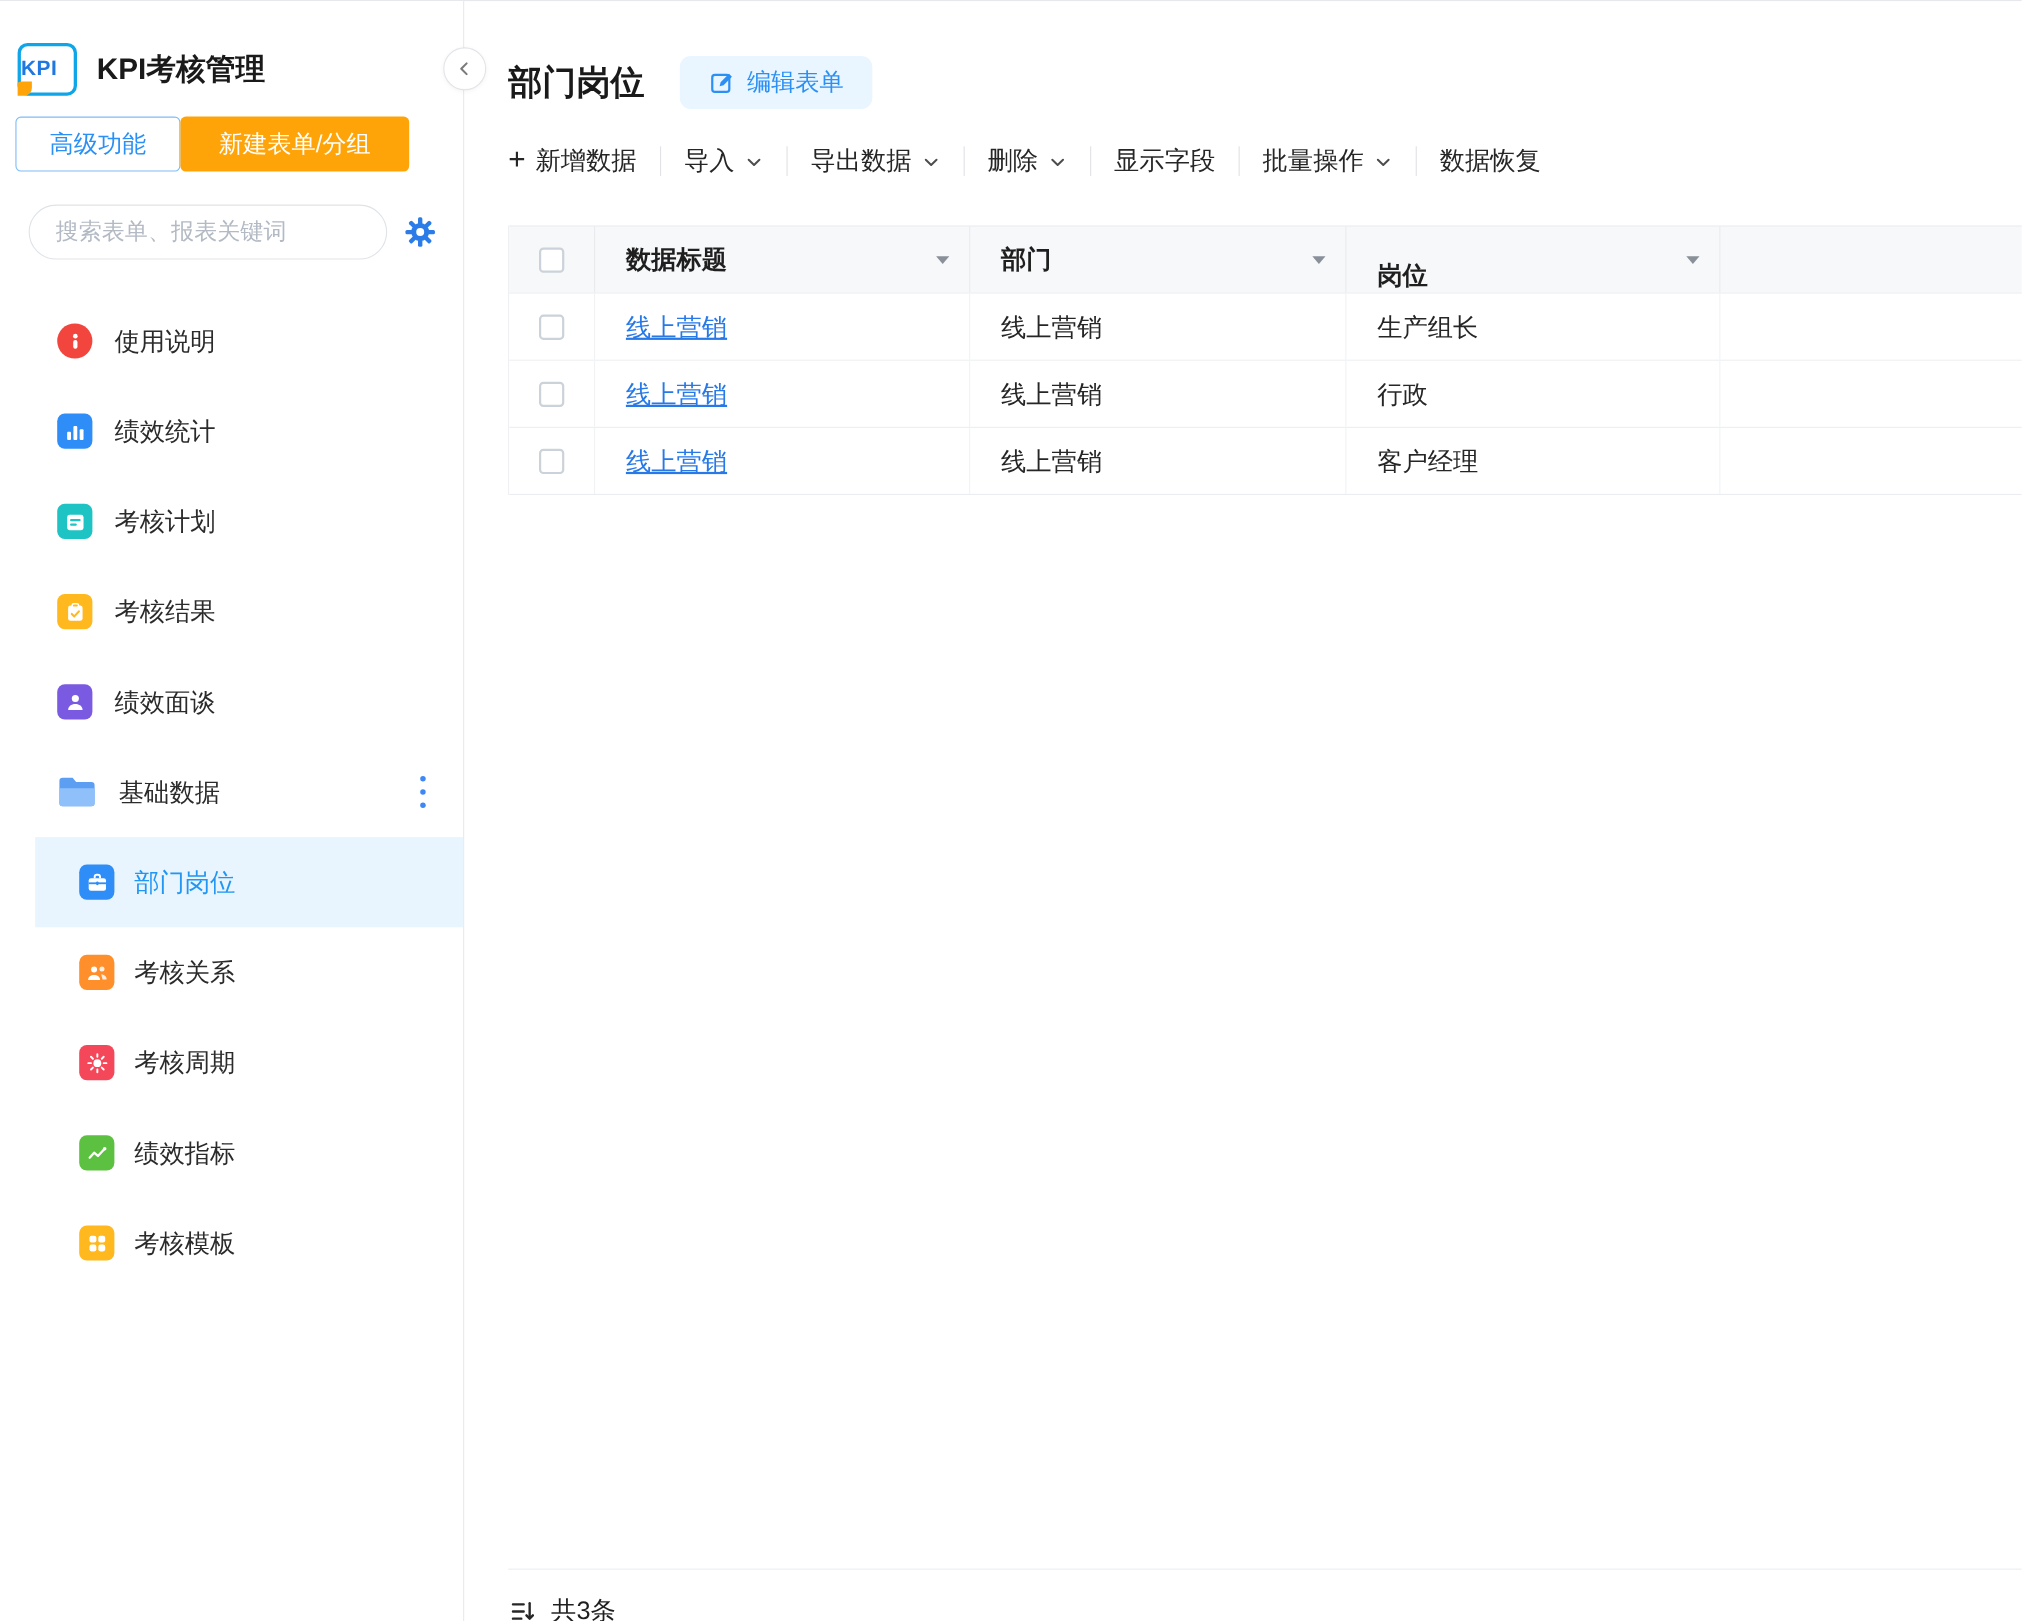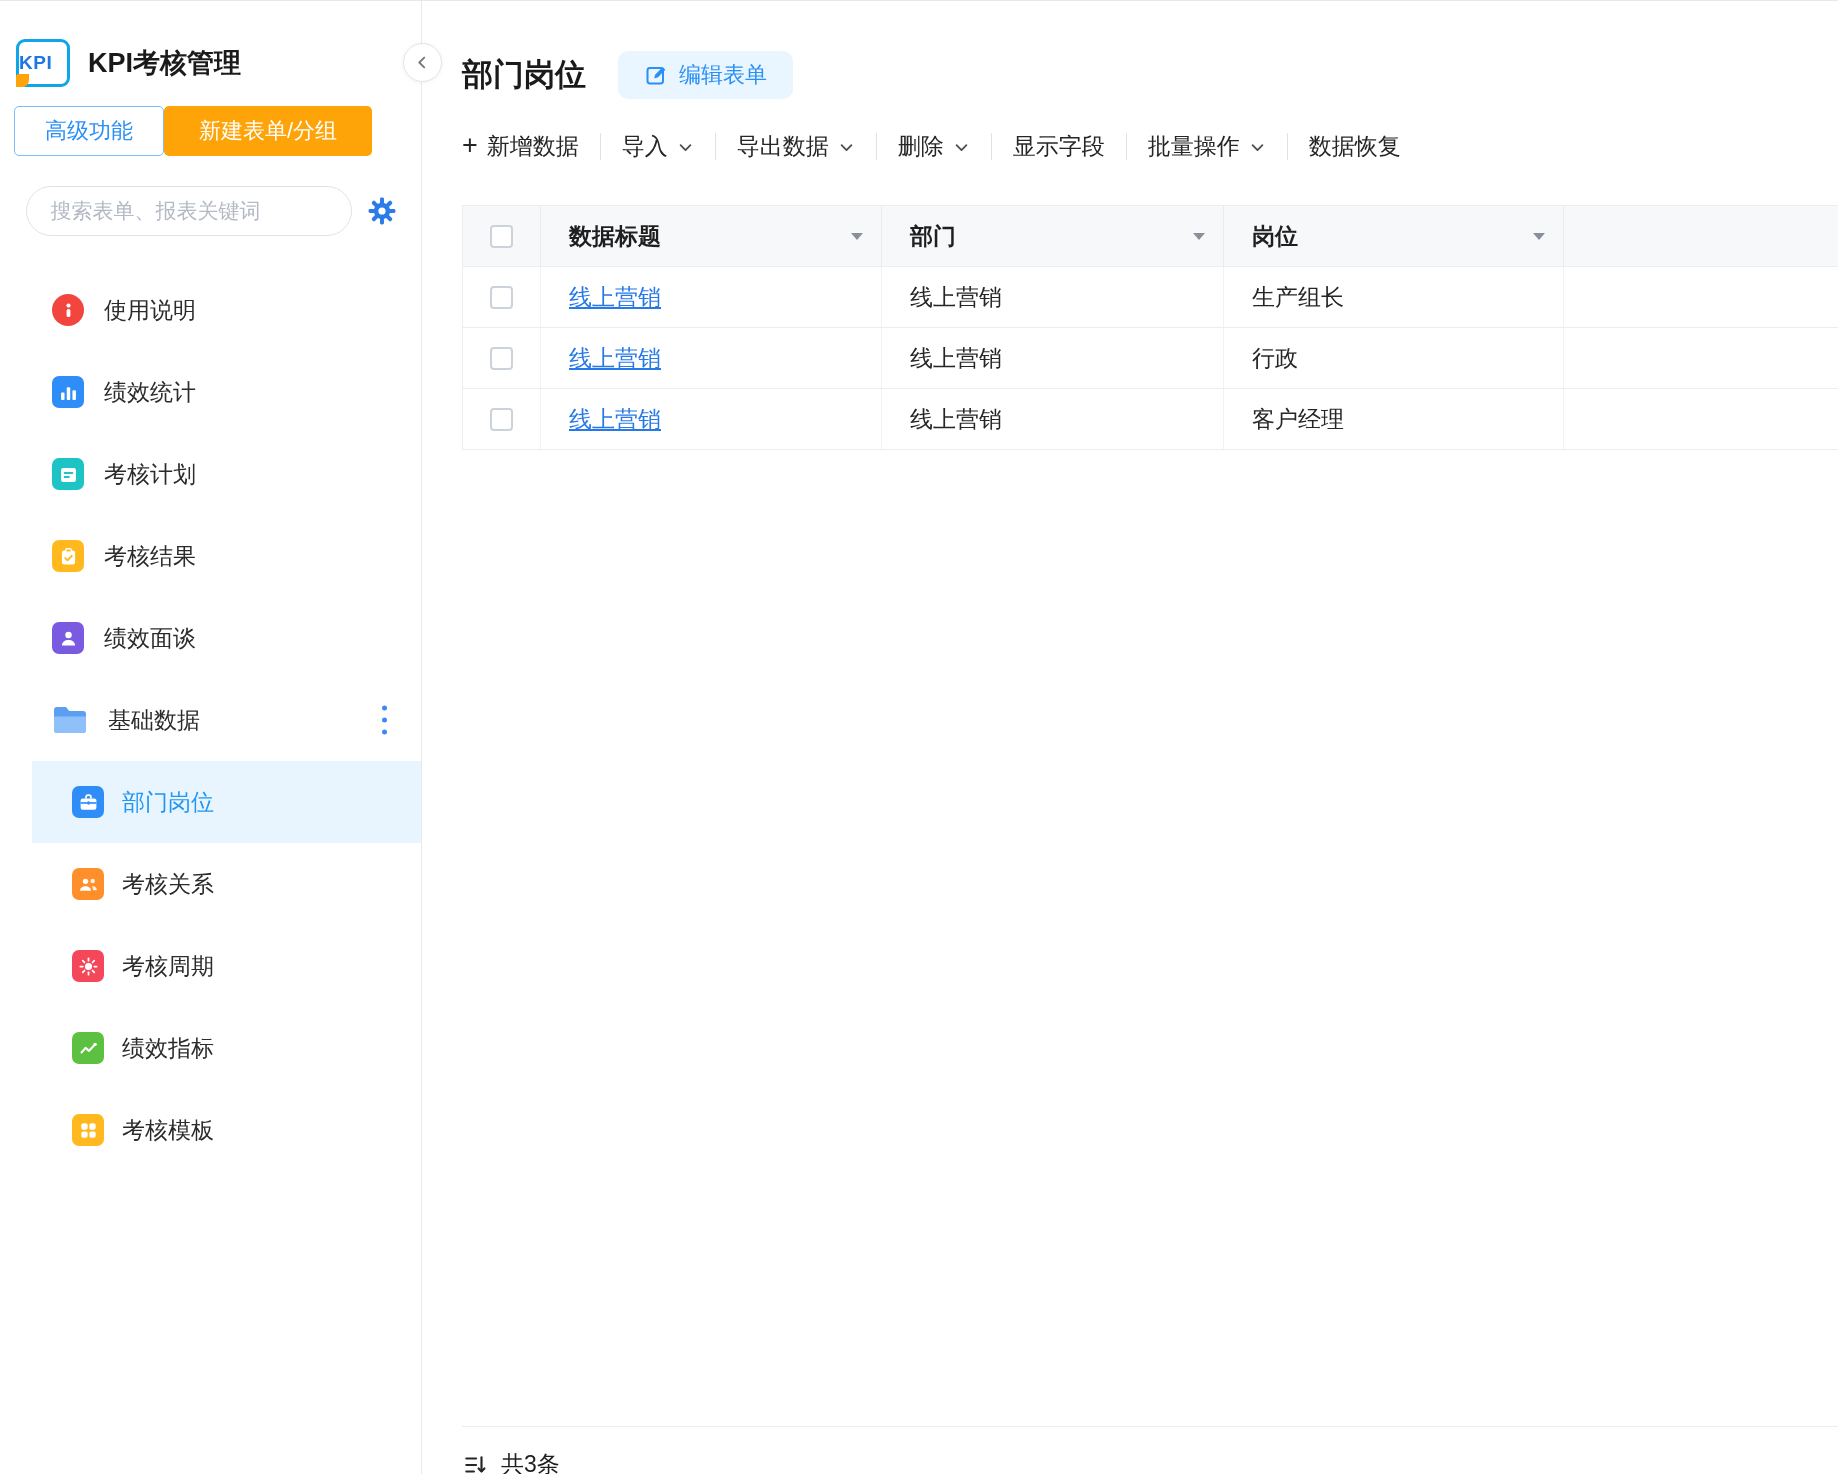--- a/index.html
+++ b/index.html
@@ -65,21 +65,21 @@
   .tb-item svg.caret { width:17px; height:17px; margin-top:3px; }
   .tb-sep { width:1px; height:27px; background:#e0e2e6; margin:0 21px; }
 
   .table { margin-top:42px; border-left:1px solid #ebedf0; margin-right:0; }
   .thead { display:flex; height:62px; background:#f7f8fa; border-top:1px solid #ebedf0; border-bottom:1px solid #ebedf0; }
   .th { display:flex; align-items:center; font-weight:bold; font-size:23px; color:#1f1f1f;
     padding-left:28px; position:relative; border-right:1px solid #e9ebee; cursor:pointer; }
   .th-check { width:78px; flex:0 0 78px; justify-content:center; padding-left:0; }
   .col-title { width:341px; flex:0 0 341px; }
   .col-dept  { width:342px; flex:0 0 342px; }
-  .col-pos   { width:340px; flex:0 0 340px; }
+  .col-pos   { width:340px; flex:0 0 340px;align-items:flex-end; }
   .th-fill { flex:1; border-right:none; cursor:default; }
   .hcaret { position:absolute; right:18px; top:50%; margin-top:-3px; width:0; height:0;
     border-left:6px solid transparent; border-right:6px solid transparent; border-top:7px solid #8a9099; }
 
   .trow { display:flex; height:61px; border-bottom:1px solid #ebedf0; font-size:23px; color:#262626; background:#fff; }
   .td { display:flex; align-items:center; padding-left:28px; border-right:1px solid #f0f2f4; }
   .td-check { width:78px; flex:0 0 78px; justify-content:center; padding-left:0; }
   .td-fill { flex:1; border-right:none; }
   .checkbox { width:23px; height:23px; border:2px solid #ccd2d9; border-radius:4px; background:#fff;
     display:inline-block; cursor:pointer; }

